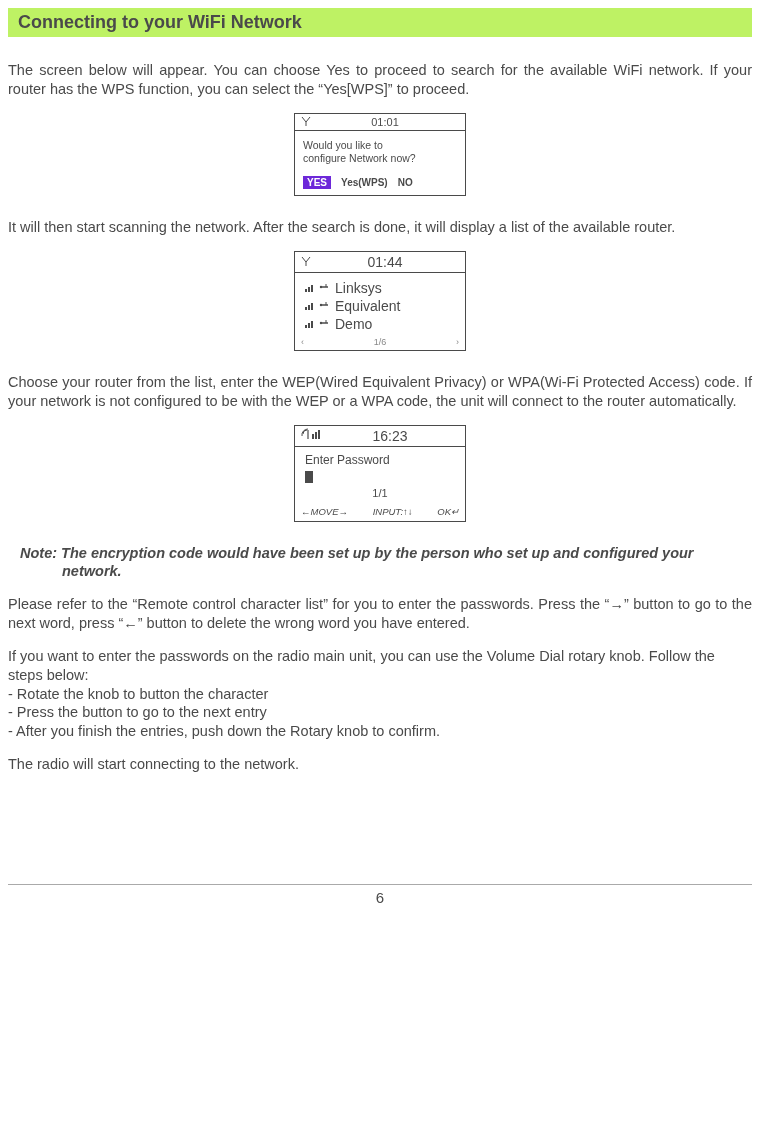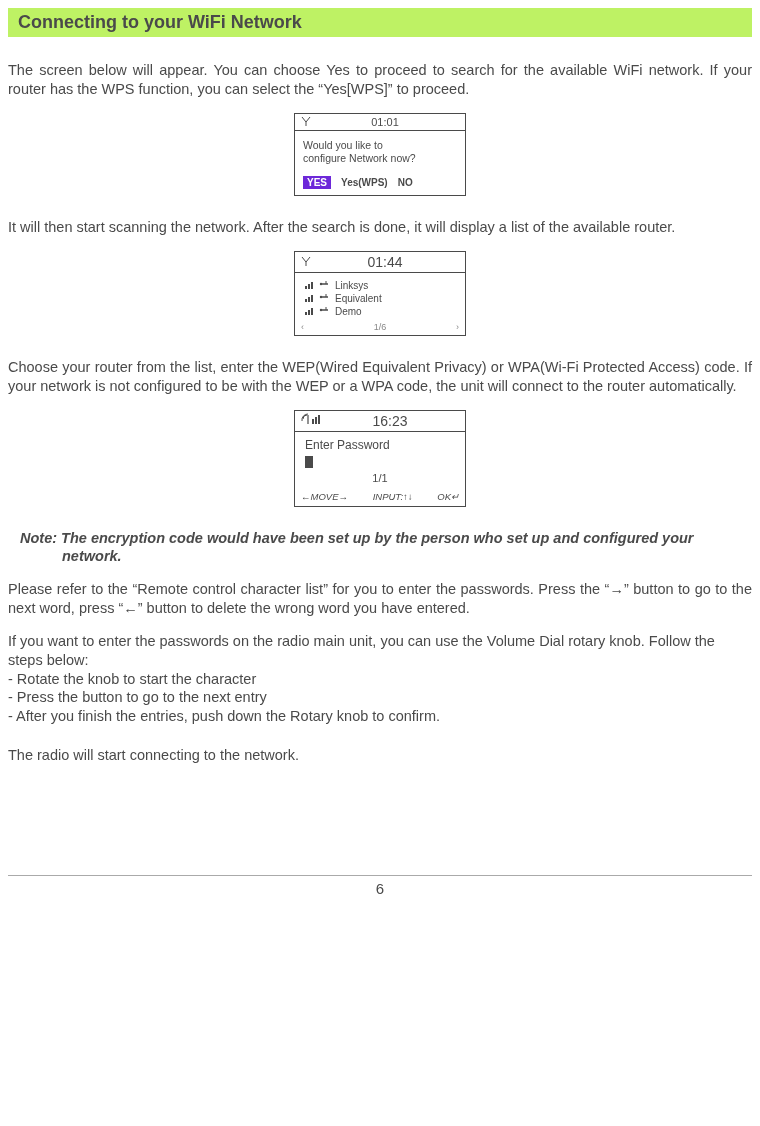--- a/index.html
+++ b/index.html
@@ -70,21 +70,21 @@
   }
   .opt-selected {
     background: #6d28d9;
     color: #fff;
     padding: 1px 4px;
   }
   .router-row {
     display: flex;
     align-items: center;
     padding: 1px 0;
-    font-size: 10px;
+    font-size: 14px;
     gap: 6px;
   }
   .sig-bars {
     display: inline-flex;
     align-items: flex-end;
     gap: 1px;
     height: 8px;
     margin-left: 2px;
   }
   .sig-bars span {
@@ -134,21 +134,21 @@
     font-size: 14.5px;
     font-weight: bold;
     margin: 4px 0 14px 12px;
     line-height: 1.3;
     text-indent: -42px;
     padding-left: 42px;
   }
   .bullets {
     font-size: 14.5px;
     line-height: 1.3;
-    margin: 0 0 20px 0;
+    margin: 0 0 14px 0;
   }
   .footer-rule {
     border: none;
     border-top: 1px solid #aaa;
     margin: 110px 8px 4px 8px;
   }
   .page-num {
     text-align: center;
     font-size: 15px;
     color: #4a4a4a;
@@ -275,21 +275,21 @@
       </div>
     </div>
   </div>
 
   <p class="note">Note: The encryption code would have been set up by the person who set up and configured your network.</p>
 
   <p class="body-text">Please refer to the “Remote control character list” for you to enter the passwords. Press the “→” button to go to the next word, press “←” button to delete the wrong word you have entered.</p>
 
   <div class="bullets">
     <div>If you want to enter the passwords on the radio main unit, you can use the Volume Dial rotary knob. Follow the steps below:</div>
-    <div>-  Rotate the knob to start the character</div>
+    <div>-  Rotate the knob to button the character</div>
     <div>-  Press the  button to go to the next entry</div>
     <div>-  After you finish the entries, push down the Rotary knob to confirm.</div>
   </div>
 
   <p class="body-text">The radio will start connecting to the network.</p>
 
 </div>
 
 <hr class="footer-rule">
 <div class="page-num">6</div>

